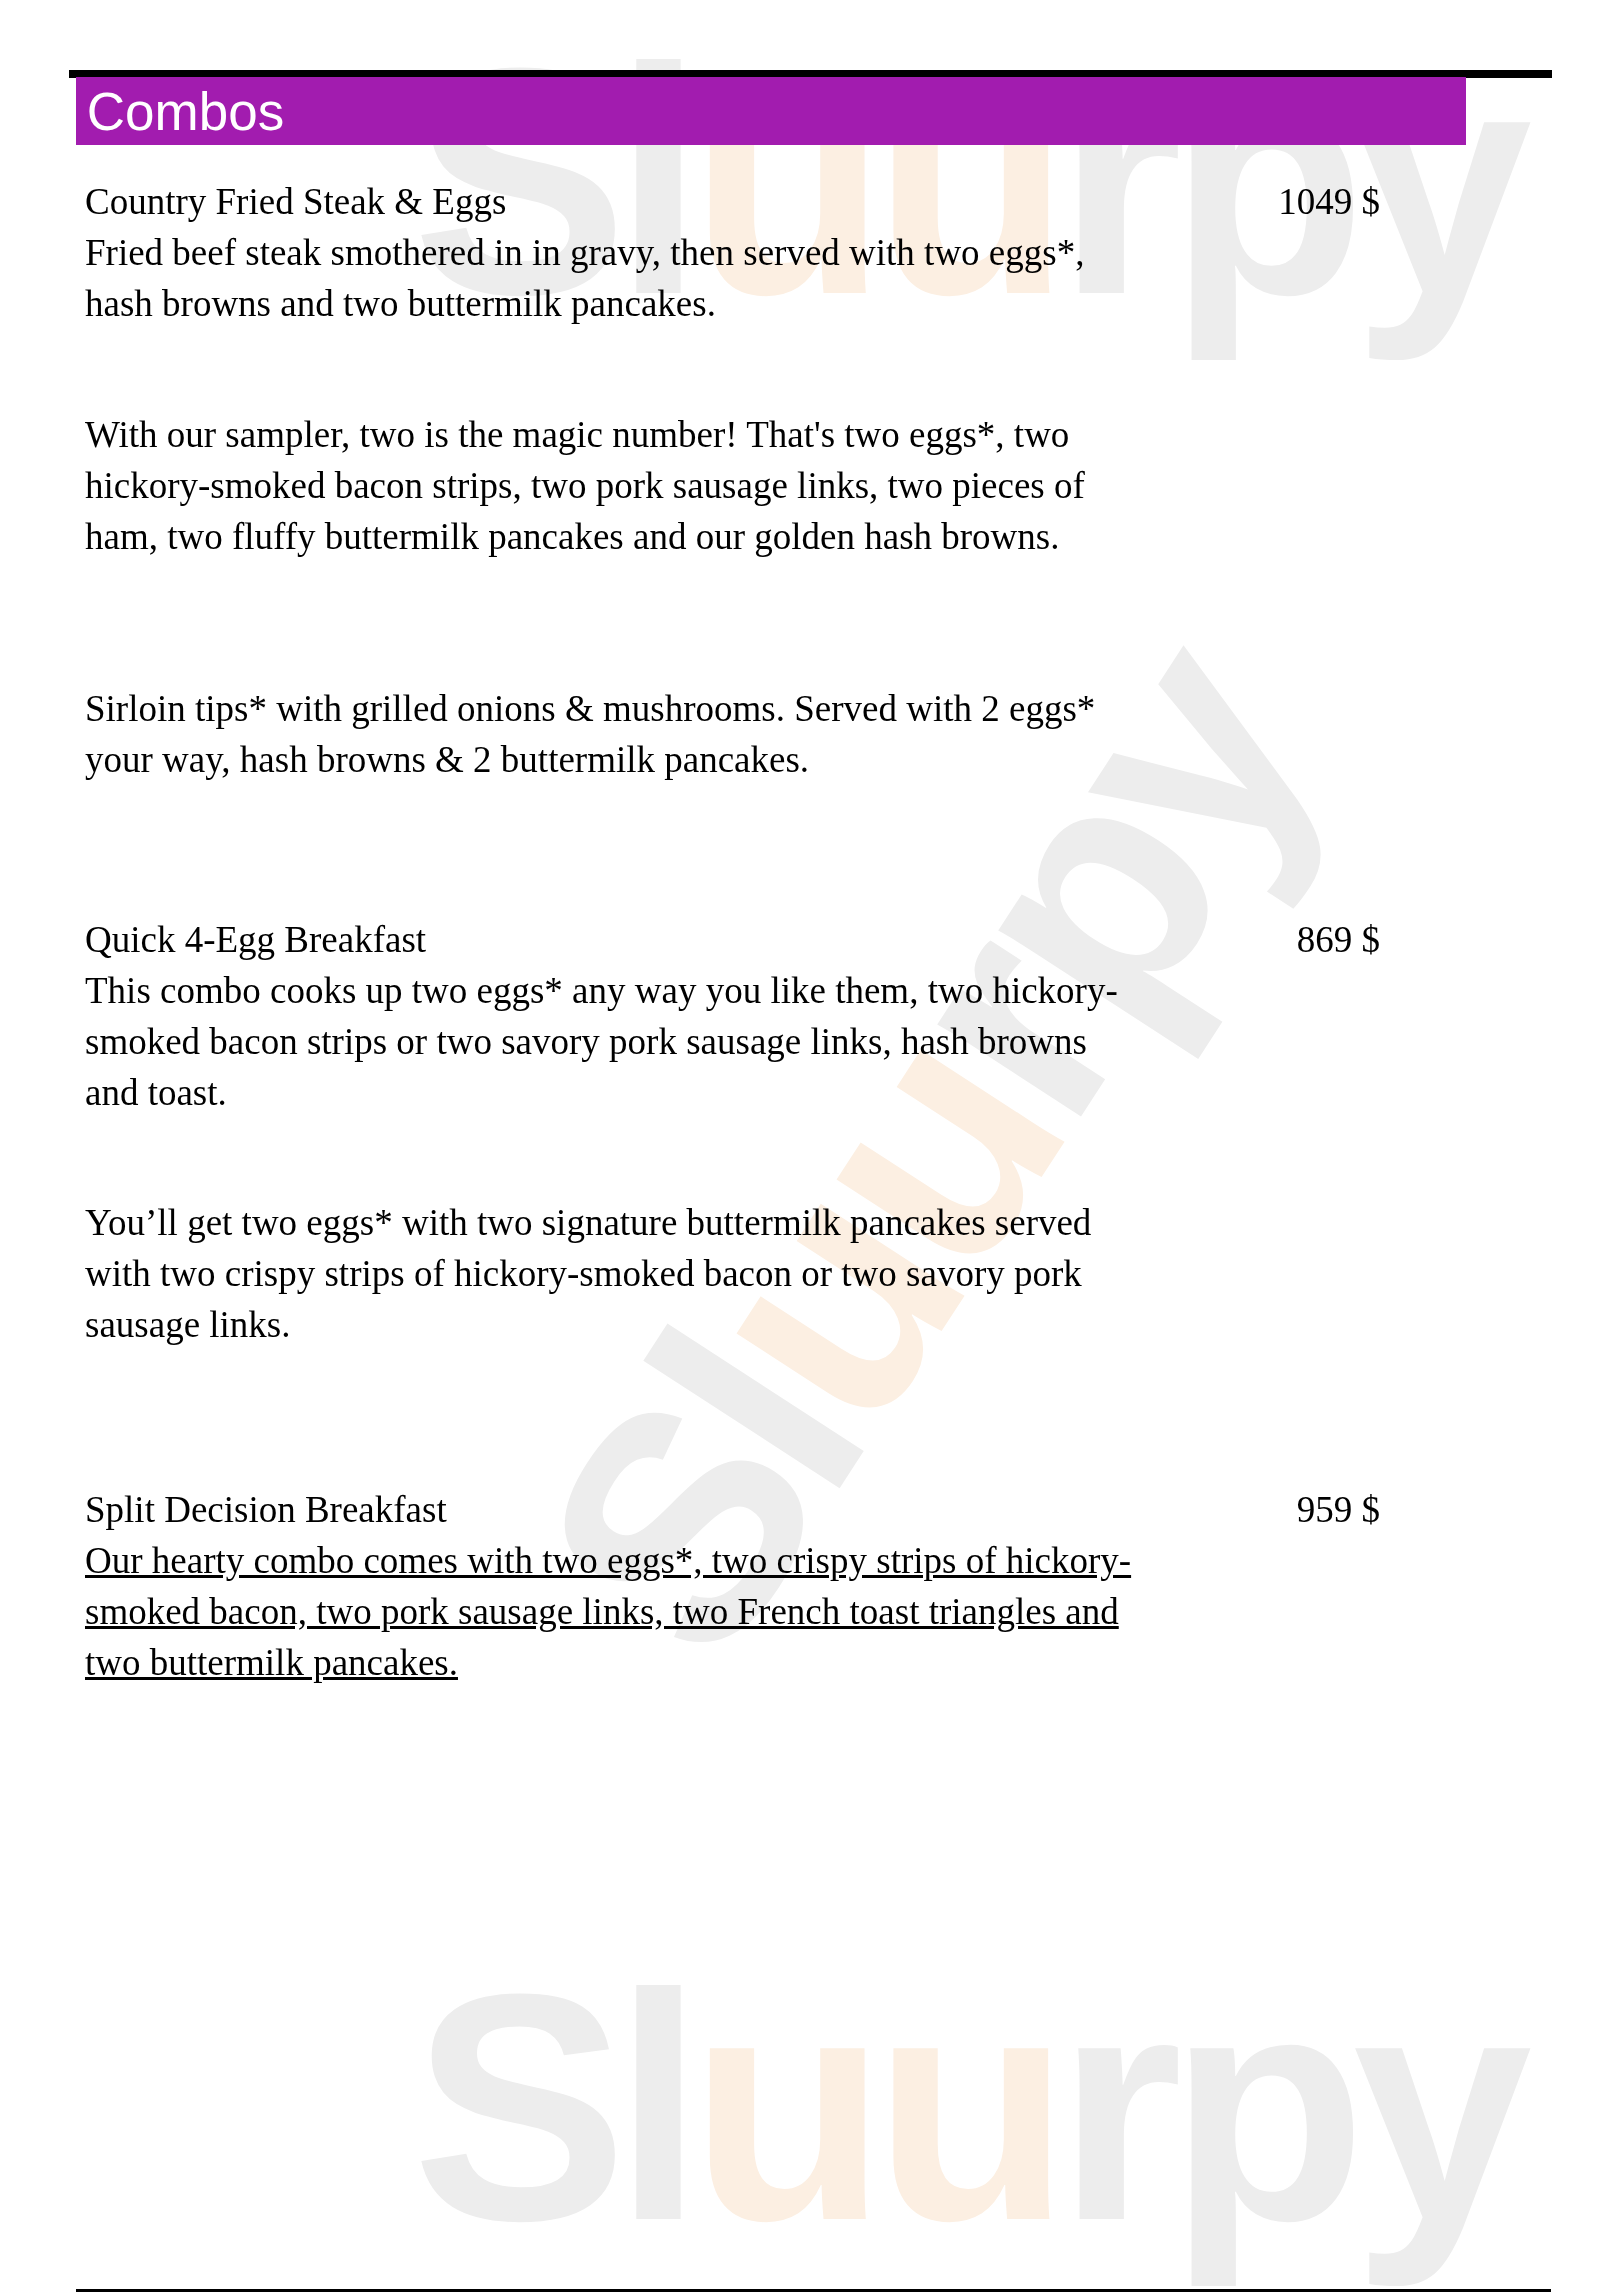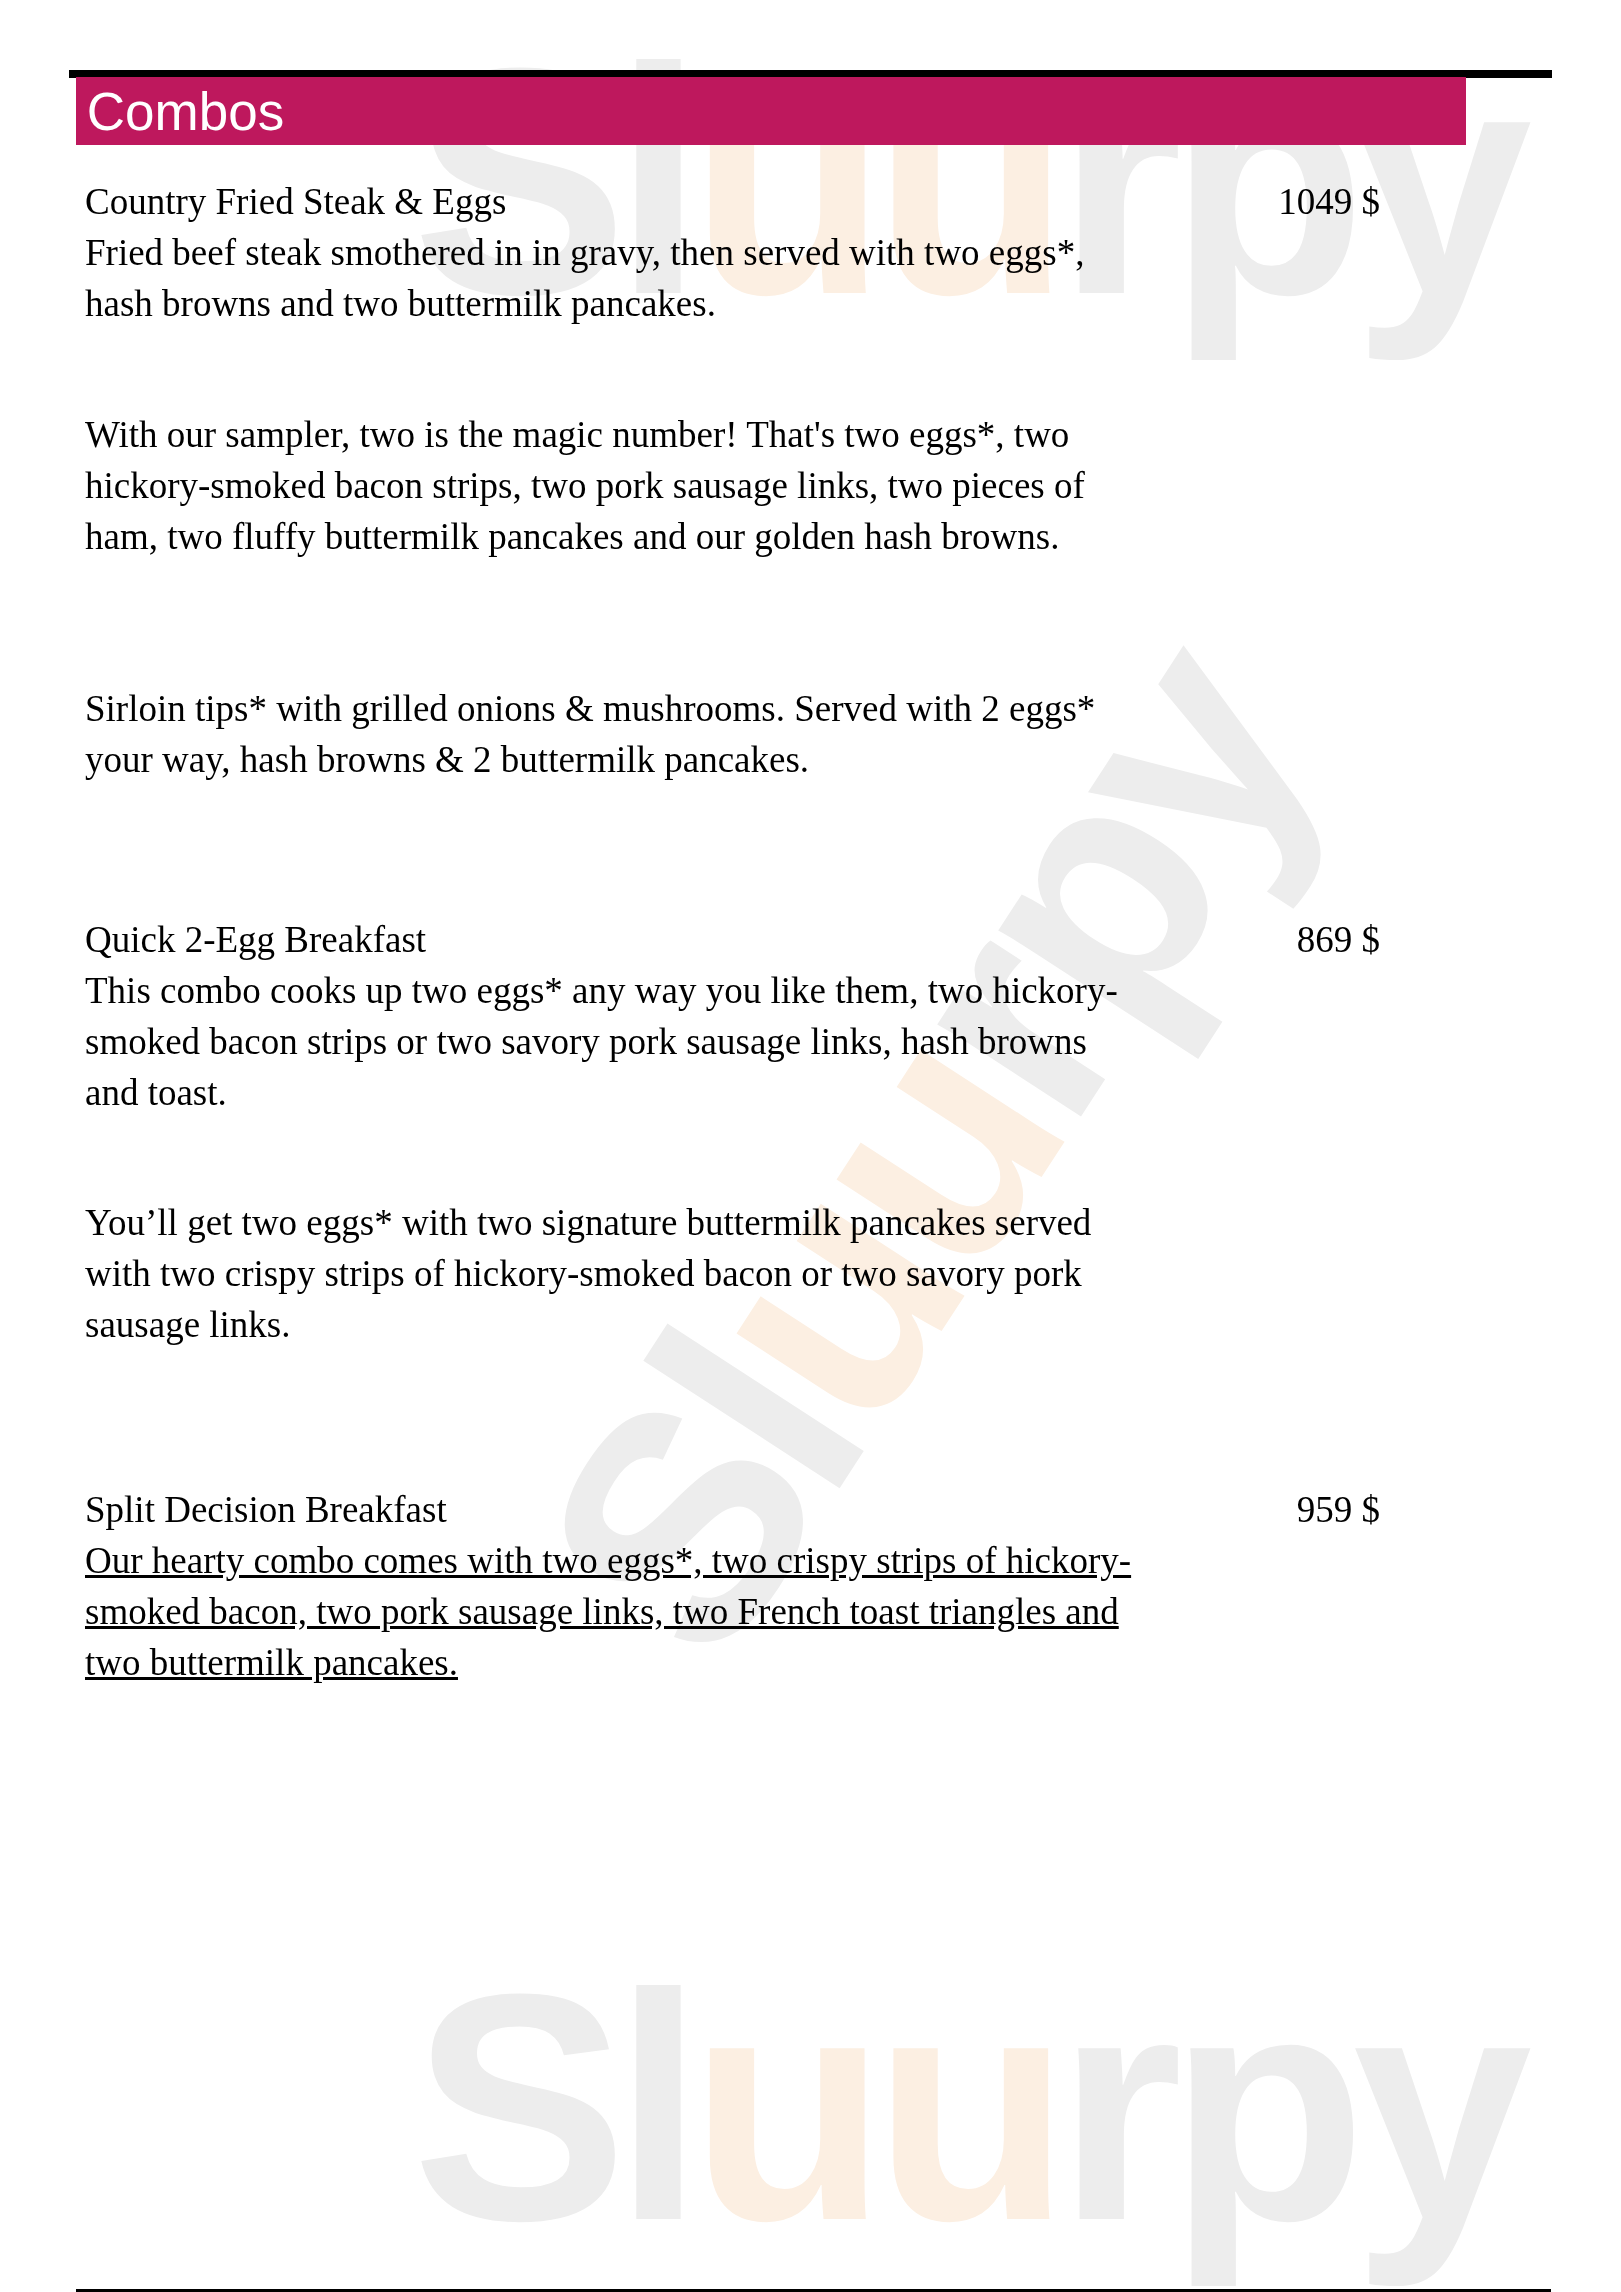--- a/index.html
+++ b/index.html
@@ -41,21 +41,21 @@
     height: 7.8px;
     background: #000000;
     z-index: 1;
   }
   .section-header {
     position: absolute;
     left: 76px;
     top: 77px;
     width: 1390px;
     height: 68px;
-    background: #be185d;
+    background: #a21caf;
     z-index: 1;
   }
   .section-title {
     position: absolute;
     left: 10.8px;
     top: 2px;
     font-family: "Liberation Sans", "DejaVu Sans", sans-serif;
     font-size: 53px;
     line-height: 65px;
     color: #ffffff;
@@ -136,21 +136,21 @@
 ham, two fluffy buttermilk pancakes and our golden hash browns.</div>
 </div>
 
 <div class="menu-item" style="top:683px;">
   <div class="item-desc">Sirloin tips* with grilled onions &amp; mushrooms. Served with 2 eggs*
 your way, hash browns &amp; 2 buttermilk pancakes.</div>
 </div>
 
 <div class="menu-item" style="top:914px;">
   <div class="item-row">
-    <span class="item-name">Quick 2-Egg Breakfast</span>
+    <span class="item-name">Quick 4-Egg Breakfast</span>
     <span class="item-price">869 $</span>
   </div>
   <div class="item-desc">This combo cooks up two eggs* any way you like them, two hickory-
 smoked bacon strips or two savory pork sausage links, hash browns
 and toast.</div>
 </div>
 
 <div class="menu-item" style="top:1197px;">
   <div class="item-desc">You’ll get two eggs* with two signature buttermilk pancakes served
 with two crispy strips of hickory-smoked bacon or two savory pork

